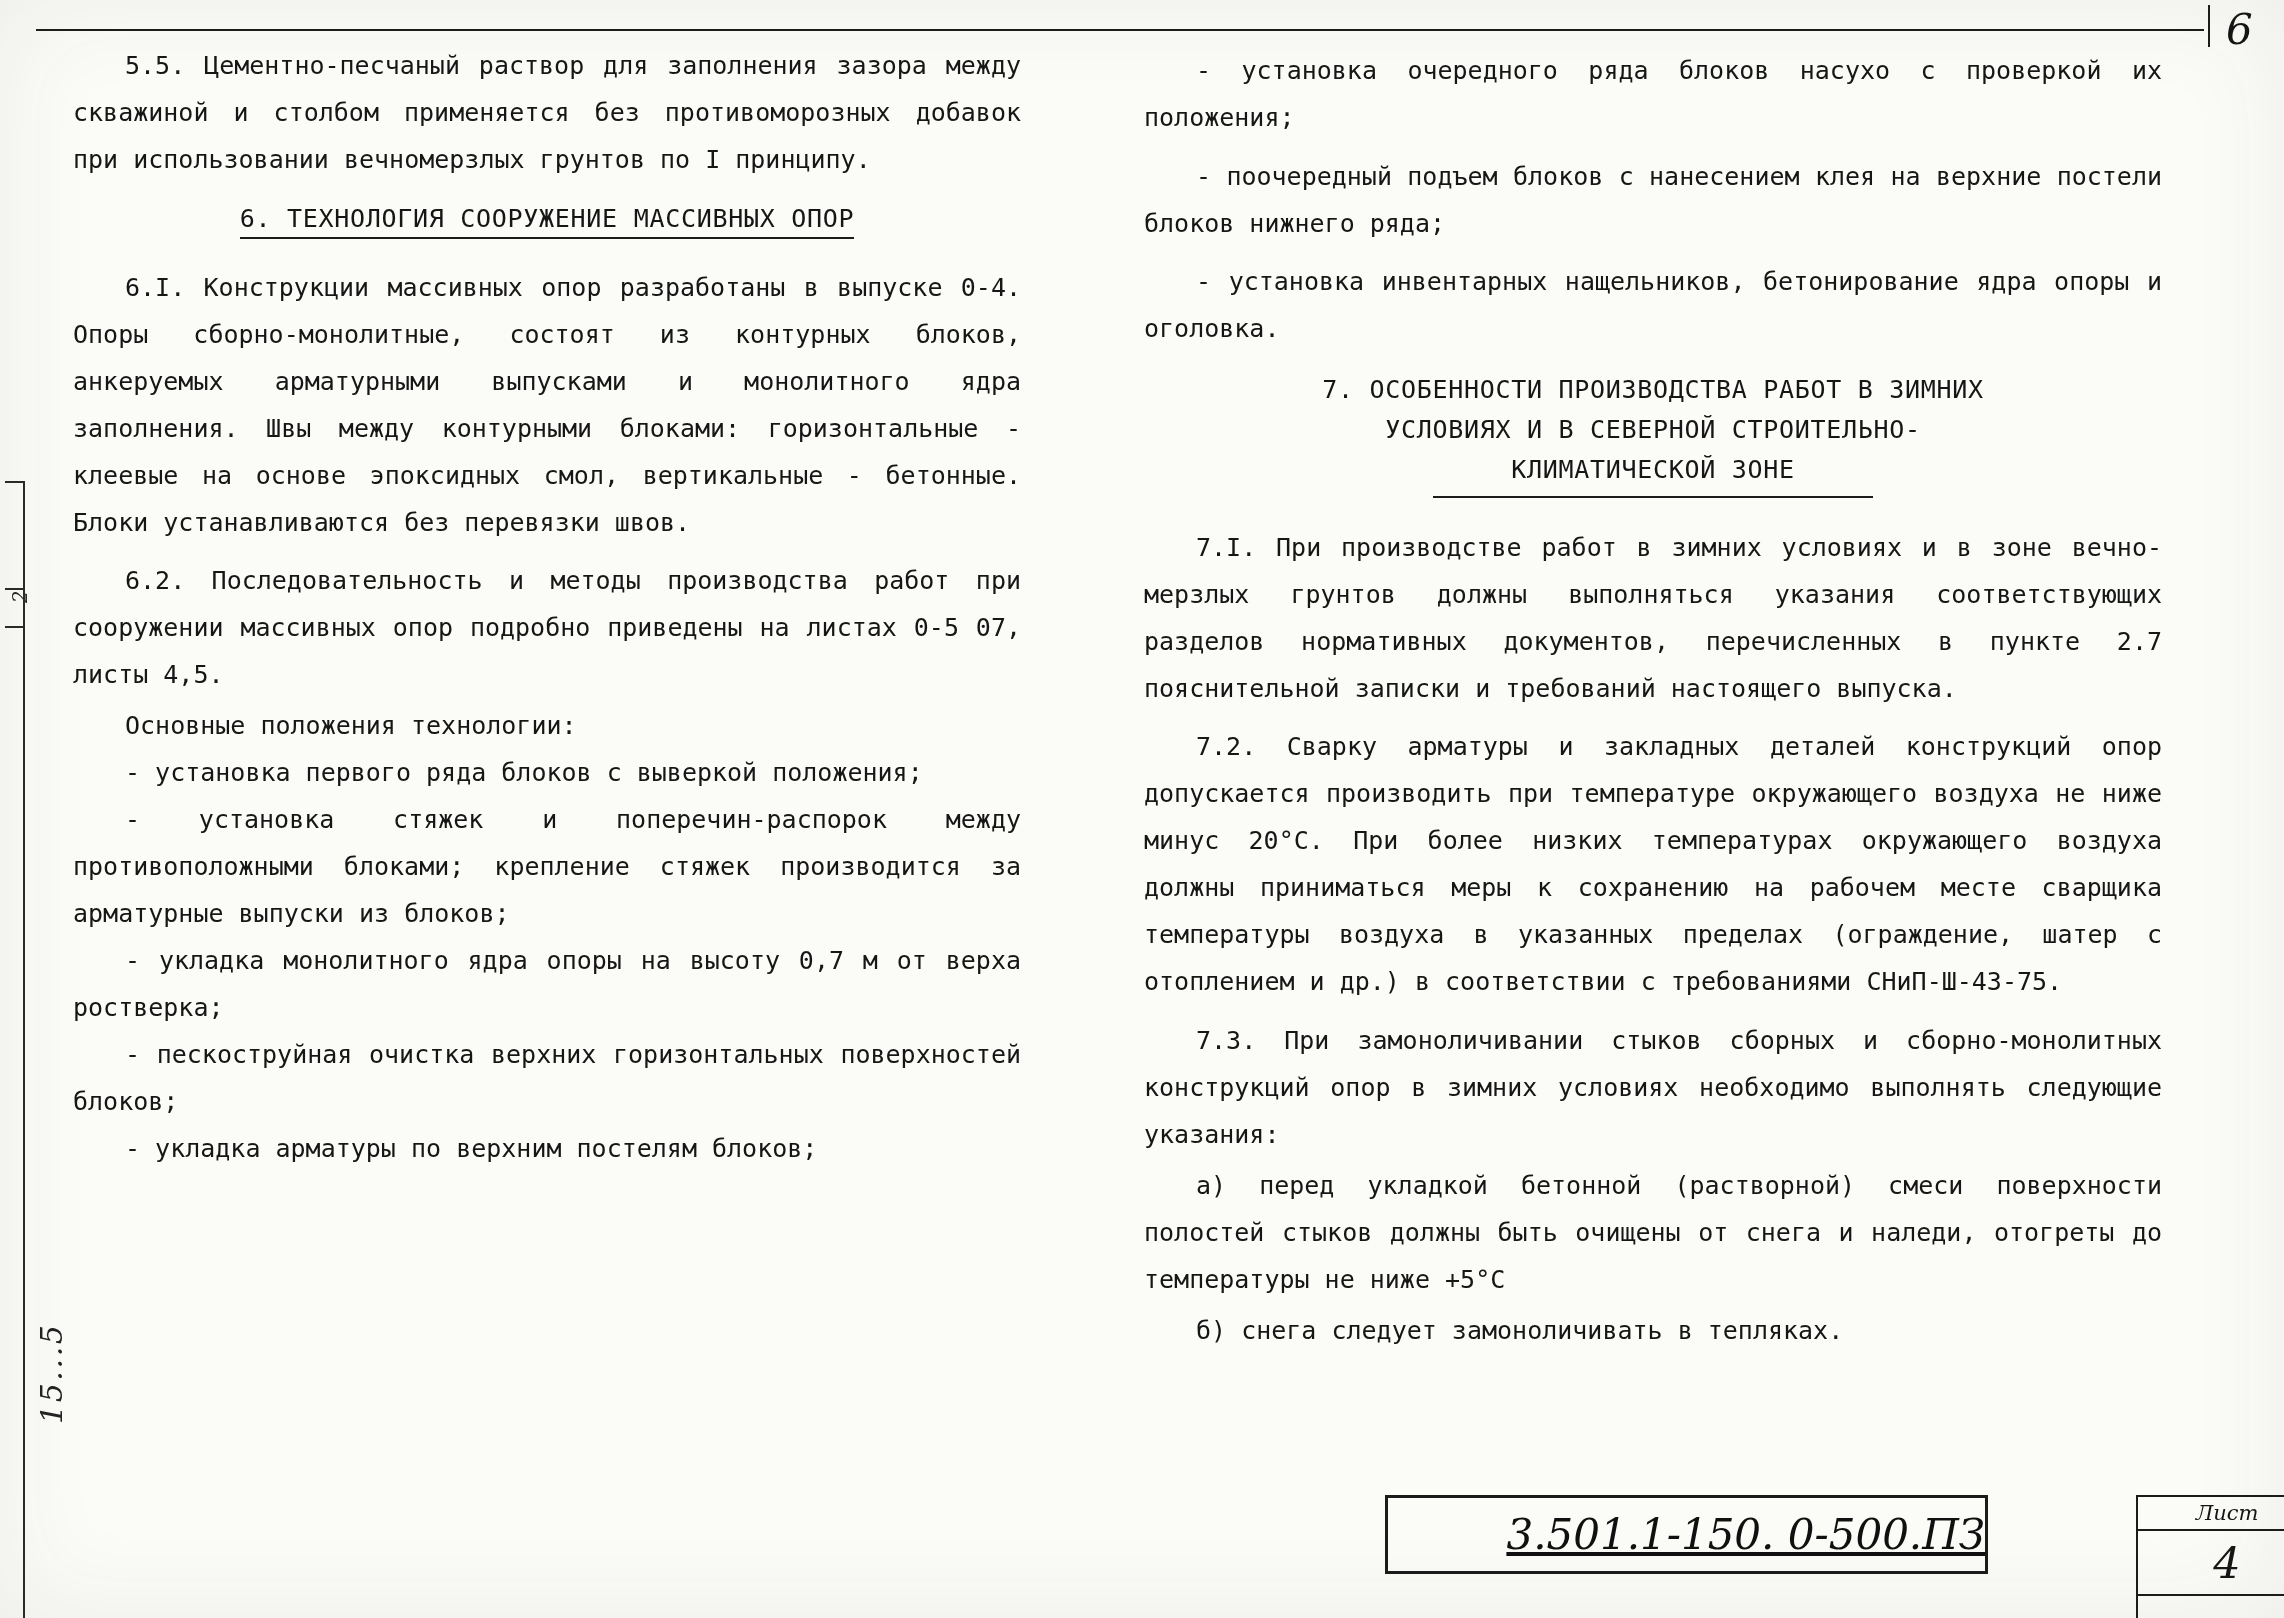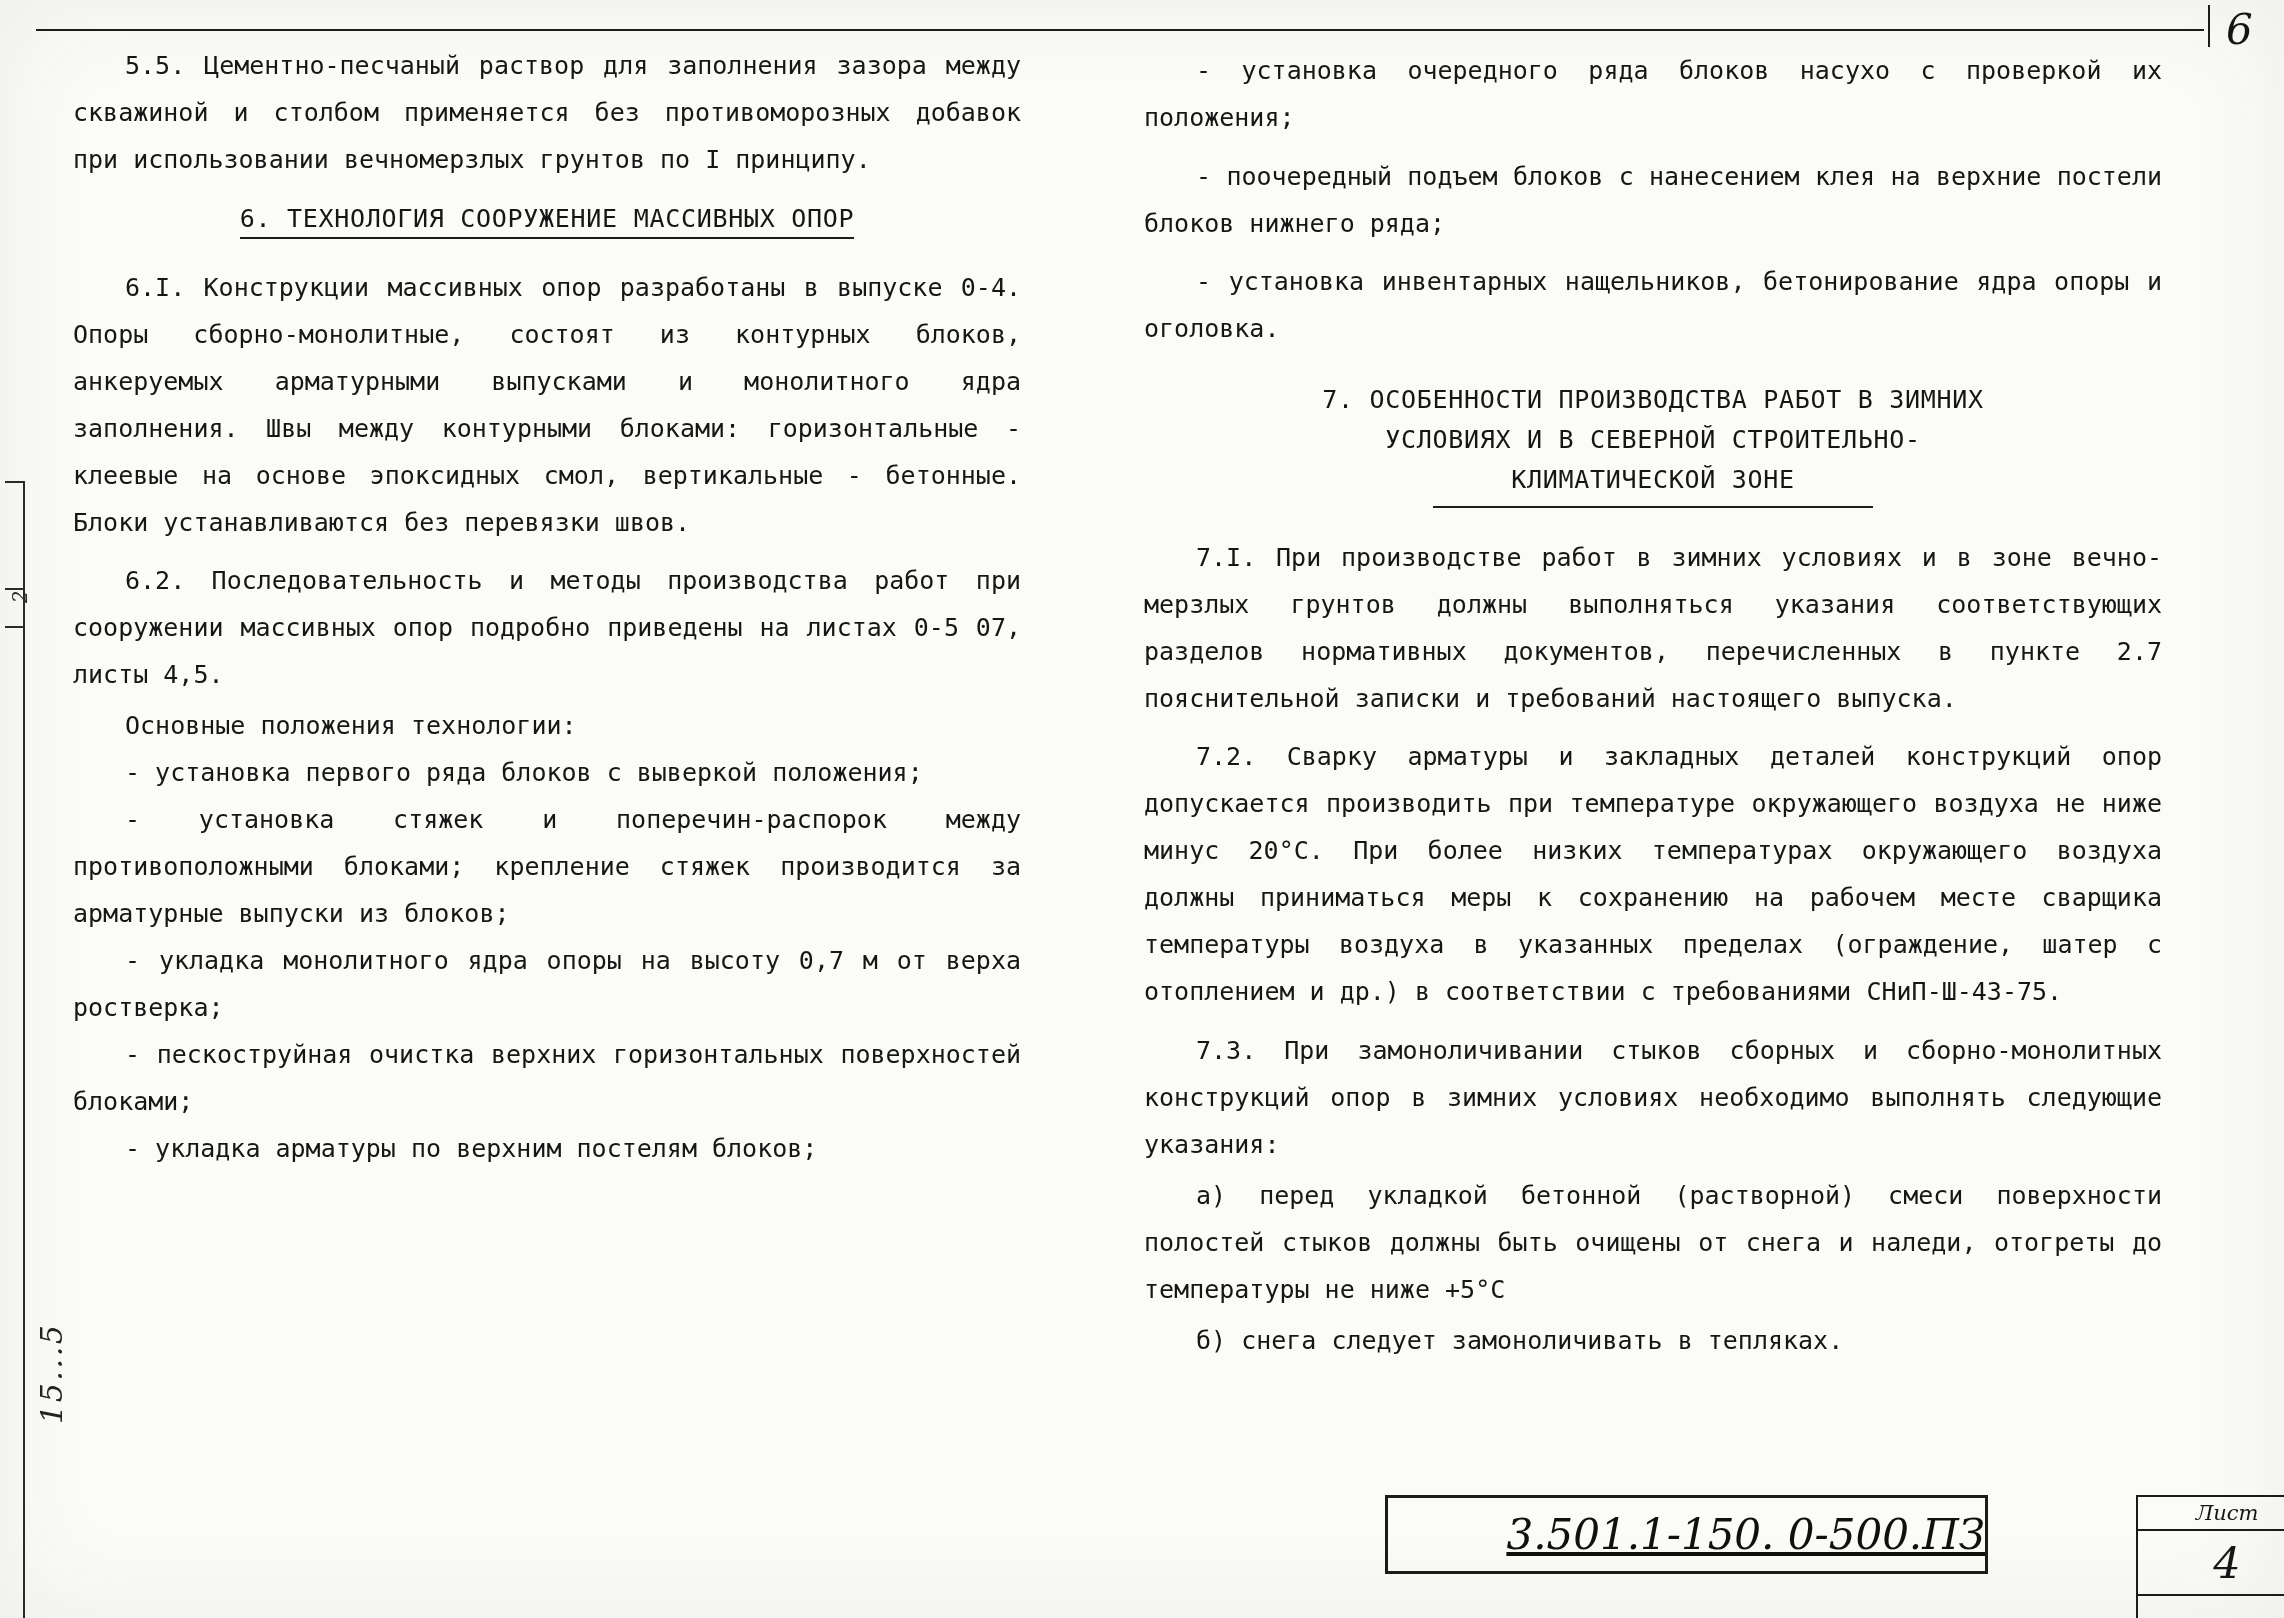--- a/index.html
+++ b/index.html
@@ -29,21 +29,21 @@
   .col-left  { left:73px;  top:42px; width:948px; }
   .col-right { left:1144px; top:47px; width:1018px; }
   .para { text-indent:52px; margin-bottom:11.7px; }
   .para.tight { margin-bottom:3.9px; }
   .para.no-gap { margin-bottom:0; }
   .heading-left {
     text-align:center; margin:10.4px 0 22px 0;
     letter-spacing:0.7px;
   }
   .heading-left .u { border-bottom:2.6px solid #1c1c1c; padding-bottom:3.9px;text-align:right; }
-  .heading-right { text-align:center; line-height:40px; margin:28px 0 26px 0; letter-spacing:0.7px; }
+  .heading-right { text-align:center; line-height:40px; margin:18px 0 26px 0; letter-spacing:0.7px; }
   .heading-right .line { display:block; }
   .underline-long {
     display:inline-block; border-bottom:2.6px solid #1c1c1c;
     padding:0 78px 5.2px 78px;
   }
   
   .margin-vline { position:absolute; left:23.4px; top:481px; width:2px; height:1137px; background:#2a2a2a; }
   .margin-tick  { position:absolute; left:5.2px; width:20px; height:2px; background:#2a2a2a; }
   .m-t1 { top:481px; } .m-t2 { top:588px; } .m-t3 { top:626px; }
   .margin-note-small {
@@ -104,21 +104,21 @@
     <div class="para">5.5. Цементно-песчаный раствор для заполнения зазора между скважиной и столбом применяется без противоморозных добавок при использовании вечномерзлых грунтов по I принципу.</div>
     <div class="heading-left">
       <span class="u">6. ТЕХНОЛОГИЯ СООРУЖЕНИЕ МАССИВНЫХ ОПОР</span>
     </div>
     <div class="para">6.I. Конструкции массивных опор разработаны в выпуске 0-4. Опоры сборно-монолитные, состоят из контурных блоков, анкеруемых арматурными выпусками и монолитного ядра заполнения. Швы между контурными блоками: горизонтальные - клеевые на основе эпоксидных смол, вертикальные - бетонные. Блоки устанавливаются без перевязки швов.</div>
     <div class="para tight">6.2. Последовательность и методы производства работ при сооружении массивных опор подробно приведены на листах 0-5 07, листы 4,5.</div>
     <div class="para no-gap">Основные положения технологии:</div>
     <div class="para no-gap">- установка первого ряда блоков с выверкой положения;</div>
     <div class="para no-gap">- установка стяжек и поперечин-распорок между противоположными блоками; крепление стяжек производится за арматурные выпуски из блоков;</div>
     <div class="para no-gap">- укладка монолитного ядра опоры на высоту 0,7 м от верха ростверка;</div>
-    <div class="para no-gap">- пескоструйная очистка верхних горизонтальных поверхностей блоками;</div>
+    <div class="para no-gap">- пескоструйная очистка верхних горизонтальных поверхностей блоков;</div>
     <div class="para no-gap">- укладка арматуры по верхним постелям блоков;</div>
   </div>
 
   <div class="col col-right">
     <div class="para">- установка очередного ряда блоков насухо с проверкой их положения;</div>
     <div class="para">- поочередный подъем блоков с нанесением клея на верхние постели блоков нижнего ряда;</div>
     <div class="para">- установка инвентарных нащельников, бетонирование ядра опоры и оголовка.</div>
     <div class="heading-right">
       <span class="line">7. ОСОБЕННОСТИ ПРОИЗВОДСТВА РАБОТ В ЗИМНИХ</span>
       <span class="line">УСЛОВИЯХ И В СЕВЕРНОЙ СТРОИТЕЛЬНО-</span>

